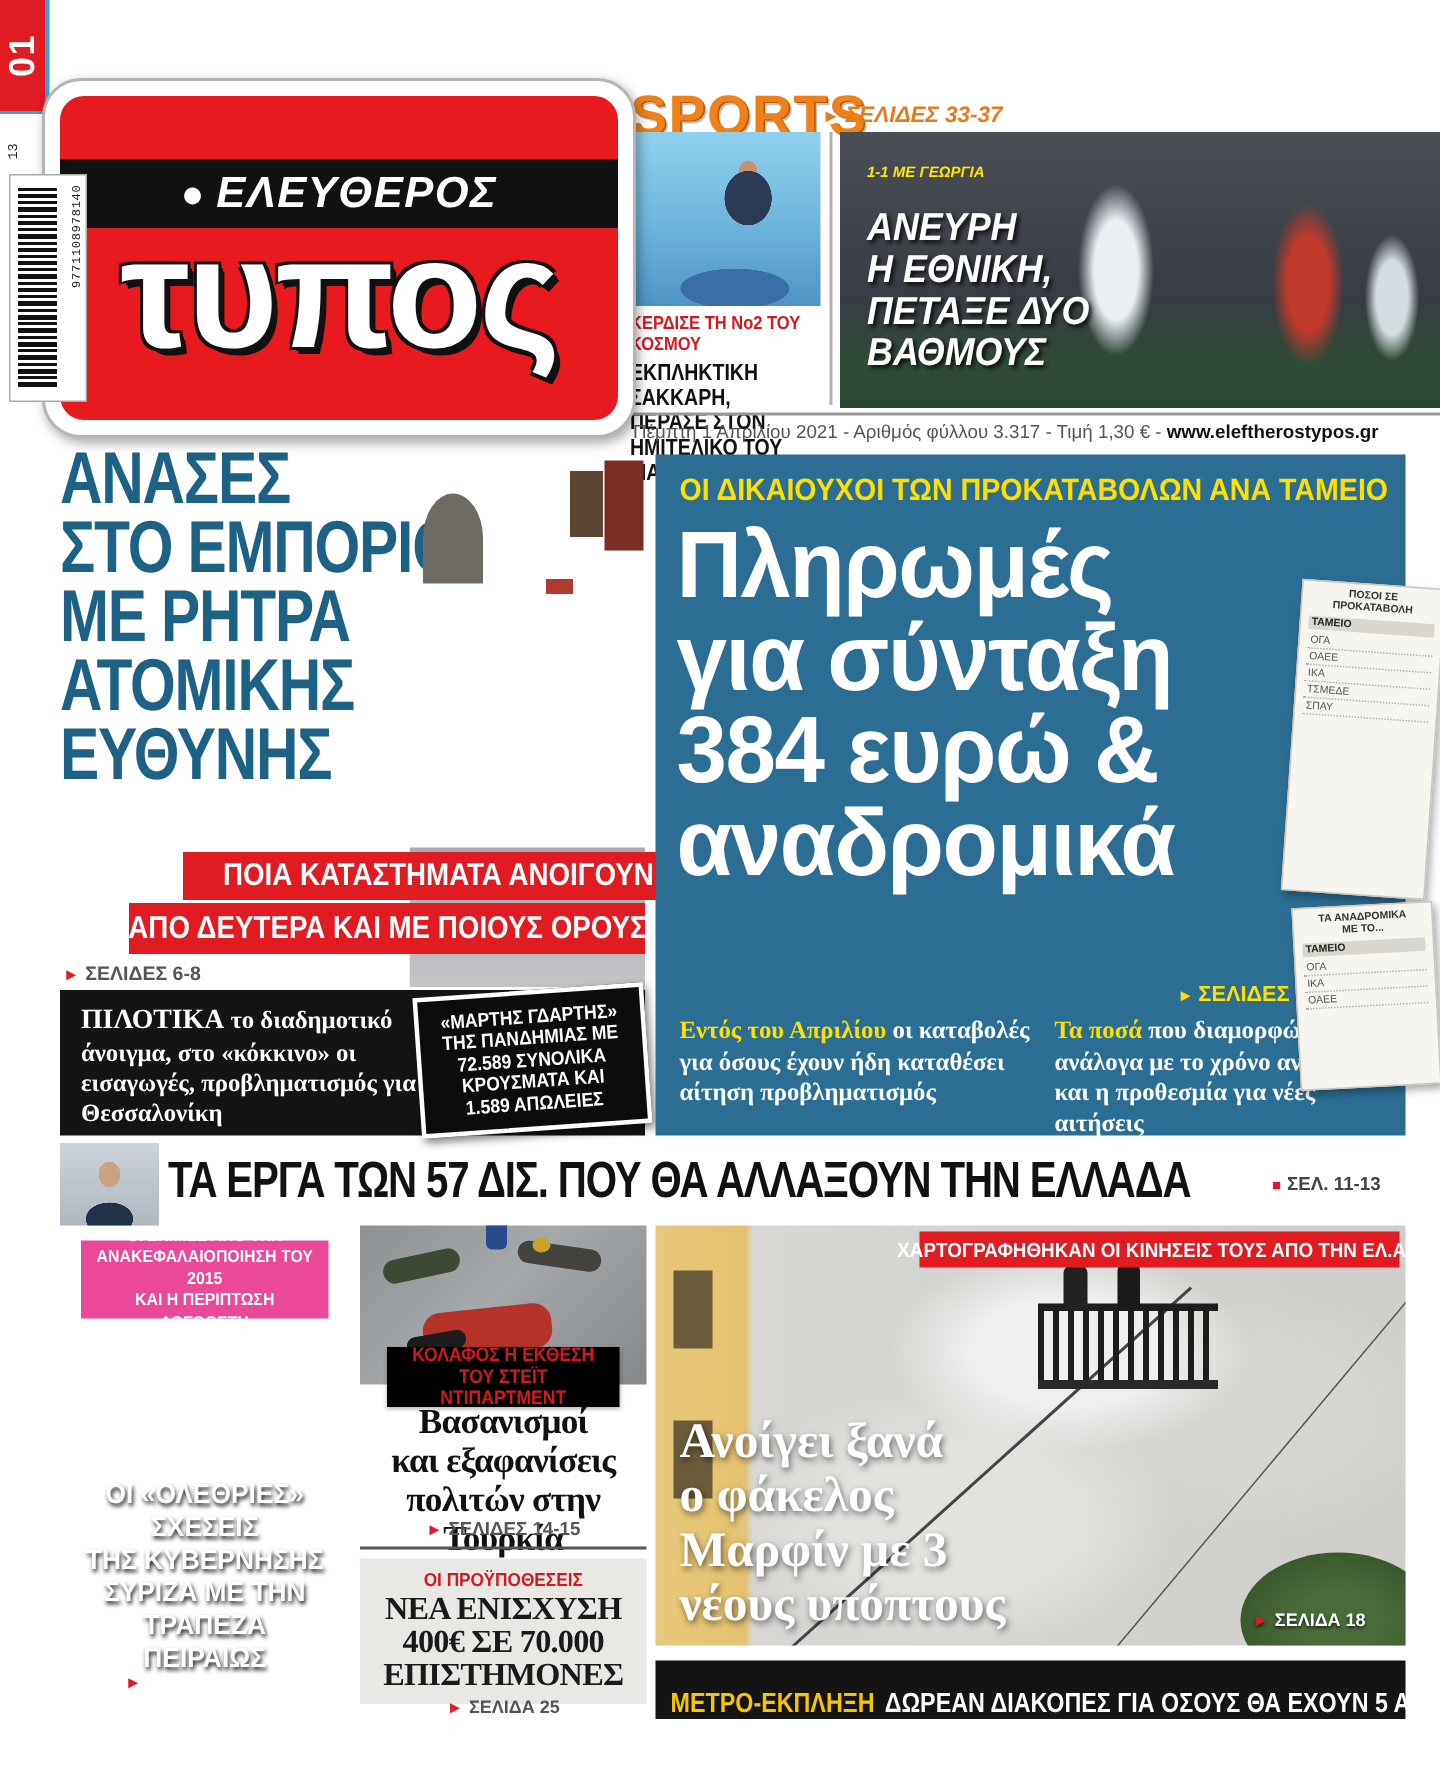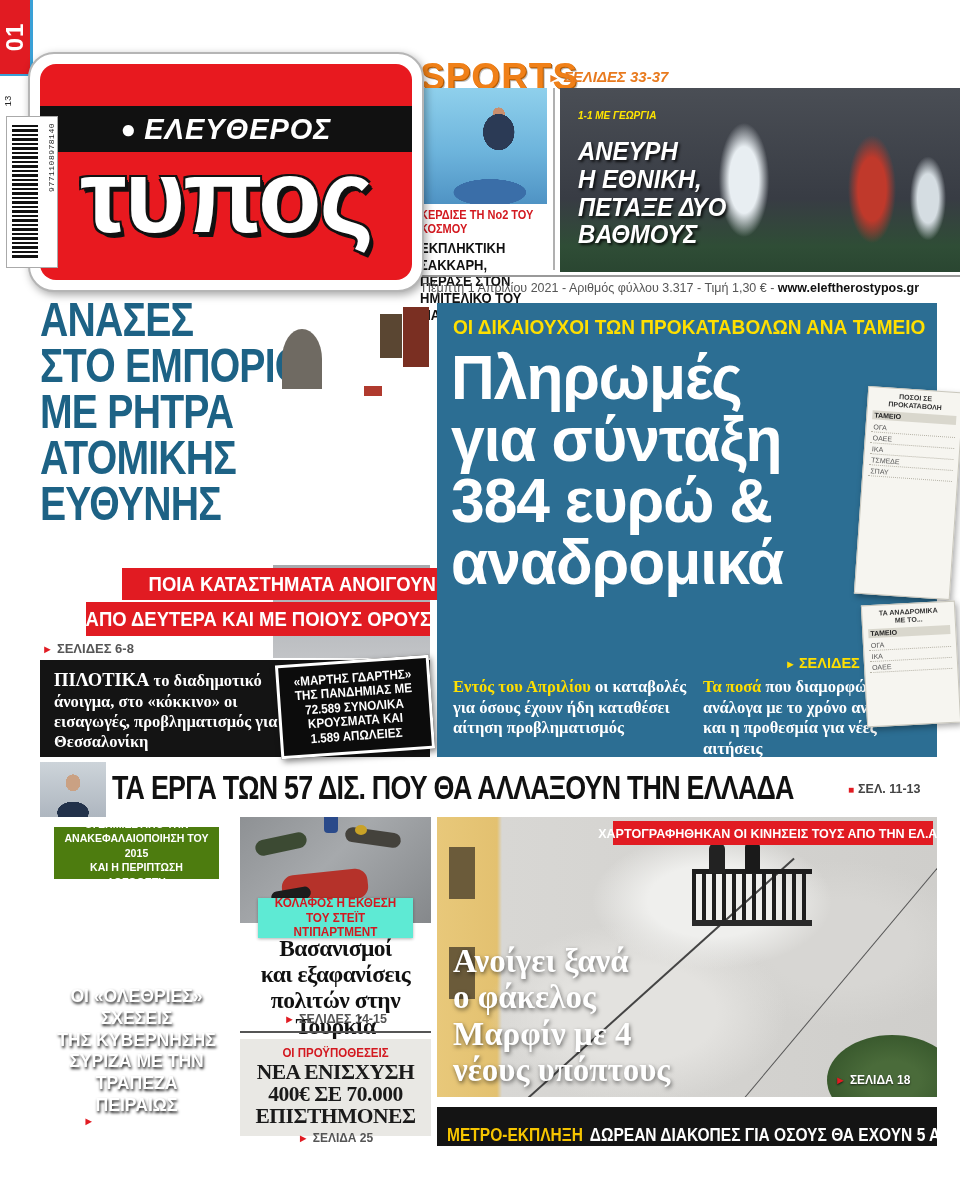--- a/index.html
+++ b/index.html
@@ -126,37 +126,37 @@
   #piraeus-card{left:40px;top:817px;width:193px;height:333px;overflow:hidden;
     background:
       radial-gradient(26px 30px at 38% 38%,#c8957a 60%,transparent 61%),
       radial-gradient(24px 28px at 66% 42%,#b98a70 60%,transparent 61%),
       radial-gradient(60px 60px at 35% 62%,#15233a 50%,transparent 70%),
       radial-gradient(60px 60px at 70% 64%,#101d33 50%,transparent 70%),
       linear-gradient(180deg,#223florin,#000),
       linear-gradient(180deg,#2a3document,#000),
       linear-gradient(180deg,#27364f 0%,#15233c 55%,#0c1628 100%);}
   #piraeus-card .frame{position:absolute;left:6px;top:6px;right:6px;bottom:6px;border:2px solid #fff;}
-  #piraeus-kicker{position:absolute;left:14px;top:10px;right:14px;height:52px;background:#4d7c0f;
+  #piraeus-kicker{position:absolute;left:14px;top:10px;right:14px;height:52px;background:#ec4899;
     display:flex;align-items:center;justify-content:center;text-align:center;}
   #piraeus-kicker .t{color:#fff;font-weight:bold;font-size:11.5px;line-height:1.25;transform:scaleX(.92);}
   #piraeus-headline{position:absolute;left:8px;right:8px;top:168px;text-align:center;color:#fff;font-weight:bold;
     font-size:18.5px;line-height:1.18;text-shadow:1px 2px 3px rgba(0,0,0,.9);transform:scaleX(.95);}
   #piraeus-pages{position:absolute;left:0;right:0;top:296px;text-align:center;color:#fff;font-weight:bold;font-size:13px;}
 
   
   #turkey-photo{left:240px;top:817px;width:191px;height:106px;overflow:hidden;
     background:linear-gradient(135deg,#8e9194 0%,#a6a9ac 45%,#85888b 100%);}
   #turkey-photo .b1{position:absolute;left:8%;top:18%;width:52px;height:16px;background:#3c4a33;border-radius:8px;transform:rotate(-12deg);}
   #turkey-photo .b2{position:absolute;left:55%;top:12%;width:56px;height:15px;background:#44423c;border-radius:8px;transform:rotate(8deg);}
   #turkey-photo .b2b{position:absolute;left:60%;top:8%;width:12px;height:10px;background:#c9a227;border-radius:50%;}
   #turkey-photo .b3{position:absolute;left:22%;top:52%;width:86px;height:30px;background:#b5322a;border-radius:12px;transform:rotate(-6deg);}
   #turkey-photo .b3b{position:absolute;left:16%;top:68%;width:40px;height:12px;background:#1c1c1c;border-radius:6px;transform:rotate(-10deg);}
   #turkey-photo .b4{position:absolute;left:44%;top:-4%;width:14px;height:20px;background:#2a4a8a;border-radius:4px;}
-  #kolafos-box{left:258px;top:898px;width:155px;height:40px;background:#5eead4;box-shadow:0 1px 3px rgba(0,0,0,.3);
+  #kolafos-box{left:258px;top:898px;width:155px;height:40px;background:#000000;box-shadow:0 1px 3px rgba(0,0,0,.3);
     display:flex;align-items:center;justify-content:center;text-align:center;z-index:3;}
   #kolafos-box .t{color:#d31920;font-weight:bold;font-size:13px;line-height:1.15;transform:scaleX(.9);}
   #turkey-headline{left:240px;top:936px;width:191px;text-align:center;color:#111;
     font-family:"Liberation Serif",serif;font-weight:bold;font-size:23.5px;line-height:1.1;letter-spacing:-.5px;}
   #turkey-pages{left:240px;top:1012px;width:191px;text-align:center;font-size:12.5px;color:#555;font-weight:bold;}
   #mid-divider{left:240px;top:1031px;width:191px;height:2px;background:#555;}
   #aid-box{left:240px;top:1039px;width:191px;height:97px;background:#e9e8e4;text-align:center;}
   #aid-box .k{color:#d31920;font-weight:bold;font-size:12.5px;margin-top:7px;transform:scaleX(.92);}
   #aid-box .h{color:#1a1a1a;font-family:"Liberation Serif",serif;font-weight:bold;font-size:21.5px;line-height:1.02;margin-top:2px;letter-spacing:-.5px;}
   #aid-box .p{font-size:12px;color:#555;font-weight:bold;margin-top:3px;}
@@ -350,21 +350,21 @@
     <div class="cable2"></div>
     <div class="balc"></div>
     <div class="p1"></div>
     <div class="p2"></div>
     <div class="tree"></div>
     <div id="marfin-banner">
         <span class="t">ΧΑΡΤΟΓΡΑΦΗΘΗΚΑΝ ΟΙ ΚΙΝΗΣΕΙΣ ΤΟΥΣ ΑΠΟ ΤΗΝ ΕΛ.ΑΣ.</span>
       </div>
     <div id="marfin-headline" class="ml">Ανοίγει ξανά
 ο φάκελος
-Μαρφίν με 4
+Μαρφίν με 3
 νέους υπόπτους</div>
     <div id="marfin-pages"><span class="red-arr">►</span><span>ΣΕΛΙΔΑ 18</span></div>
   </div>
 
   <div class="abs" id="metro-strip">
     <div class="inner">
       <span class="lead">ΜΕΤΡΟ-ΕΚΠΛΗΞΗ</span>
       <span class="txt">ΔΩΡΕΑΝ ΔΙΑΚΟΠΕΣ ΓΙΑ ΟΣΟΥΣ ΘΑ ΕΧΟΥΝ 5 ΑΡΝΗΤΙΚΑ SELF TEST</span>
 
     </div>

